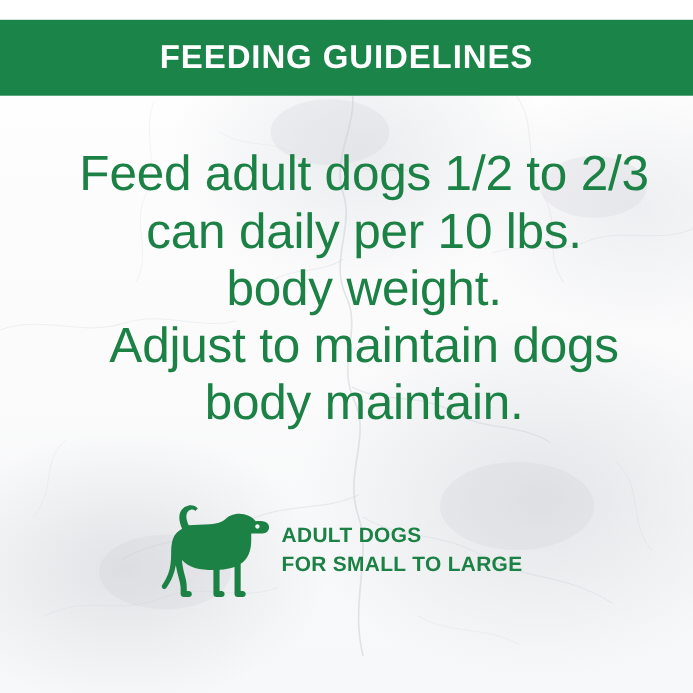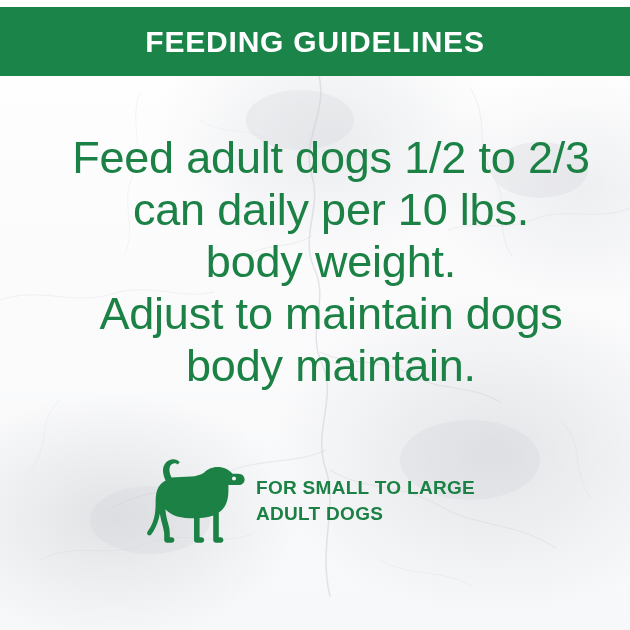--- a/index.html
+++ b/index.html
@@ -38,21 +38,21 @@
     position: absolute;
     inset: 0;
     z-index: 1;
     opacity: 0.95;
   }
 
   
   .banner {
     position: absolute;
     left: 0;
-    top: 7px;
+    top: 18px;
     width: 630px;
     height: 69px;
     background: #1a8449;
     z-index: 3;
     display: flex;
     align-items: center;
     justify-content: center;
   }
   .banner-title {
     color: #ffffff;
@@ -234,18 +234,18 @@
         C18.4 40.0 18.0 37.2 18.0 34.0
         C18.0 30.8 18.6 28.0 20.0 25.8
         C21.6 23.2 24.2 21.6 27.6 21.0
         C32.0 20.2 38.0 20.0 44.6 19.8
         C50.0 19.6 55.0 18.4 59.0 16.2
         C62.2 13.6 66.4 12.0 71.0 12.0
         Z" opacity="0.0"></path>
     </svg>
 
     <div class="badge-caption">
+      <span class="caption-line">ADULT DOGS</span>
       <span class="caption-line">FOR SMALL TO LARGE</span>
-      <span class="caption-line">ADULT DOGS</span>
     </div>
   </div>
 
 </div>
 
 </body></html>

